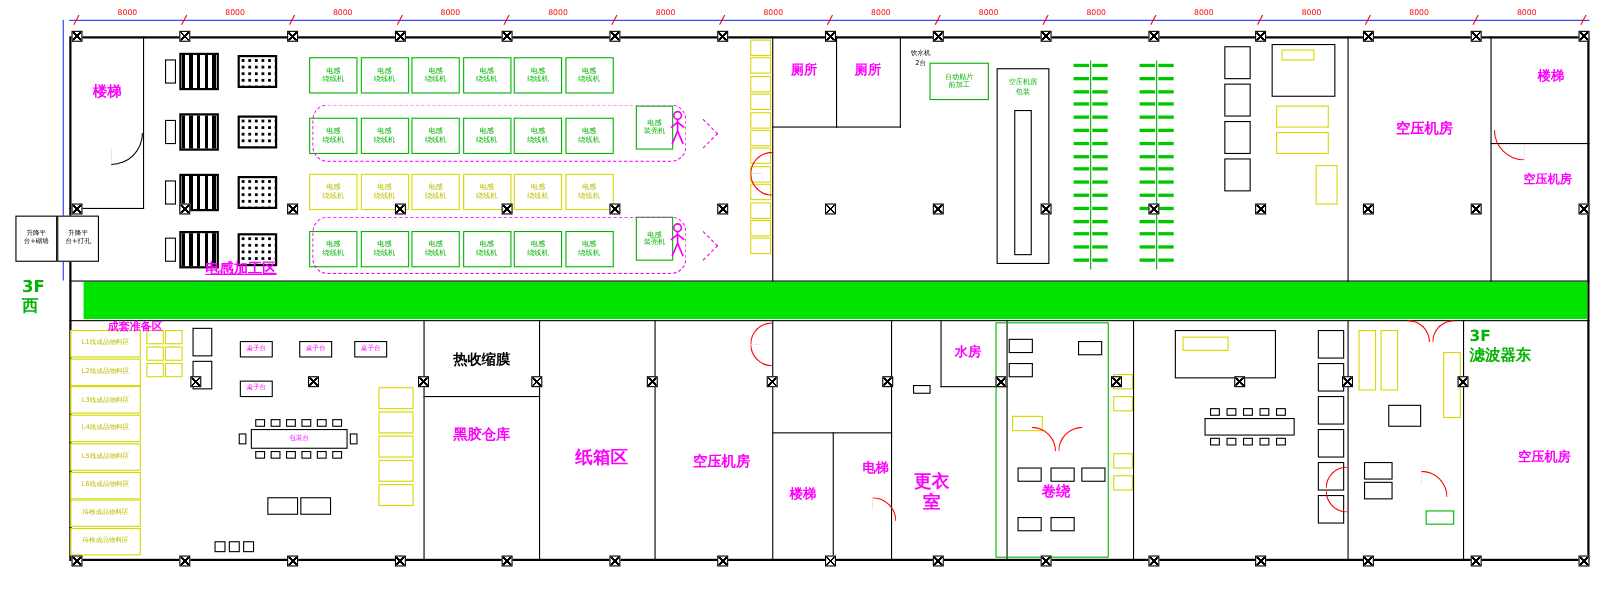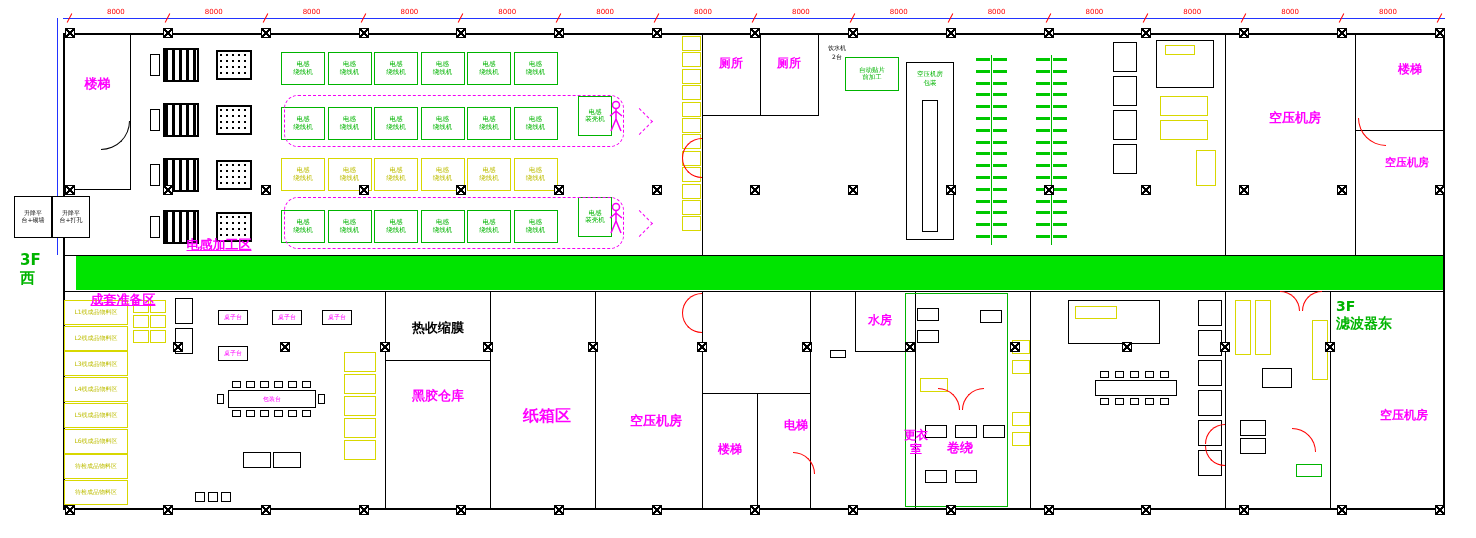--- a/index.html
+++ b/index.html
@@ -63,33 +63,33 @@
   <div class="box" style="left:52px;top:196px;width:38px;height:42px;font-size:6px">升降平
 台+打孔</div>
 
   <div class="lbl" style="left:75px;top:76px;width:45px;font-size:13px">楼梯</div>
   <div class="lbl" style="left:706px;top:56px;width:50px;font-size:12px">厕所</div>
   <div class="lbl" style="left:763px;top:56px;width:52px;font-size:12px">厕所</div>
   <div class="lbl" style="left:1240px;top:110px;width:110px;font-size:13px">空压机房</div>
   <div class="lbl" style="left:1385px;top:62px;width:50px;font-size:12px">楼梯</div>
   <div class="lbl" style="left:1372px;top:156px;width:70px;font-size:11px">空压机房</div>
   <div class="lbl" style="left:176px;top:237px;width:86px;font-size:13px;text-decoration:underline">电感加工区</div>
-  <div class="lbl" style="left:86px;top:292px;width:74px;font-size:13px;text-decoration:underline">成套准备区</div>
+  <div class="lbl" style="left:86px;top:292px;width:74px;font-size:10px;">成套准备区</div>
   <div class="lbl glbl" style="left:20px;top:251px;width:44px;font-size:15px;text-align:left">3F
 西</div>
   <div class="lbl glbl" style="left:1336px;top:298px;width:78px;font-size:14px;text-align:left">3F
 滤波器东</div>
   <div class="lbl klbl" style="left:398px;top:320px;width:80px;font-size:13px">热收缩膜</div>
   <div class="lbl" style="left:396px;top:388px;width:84px;font-size:13px">黑胶仓库</div>
   <div class="lbl" style="left:514px;top:406px;width:66px;font-size:16px">纸箱区</div>
   <div class="lbl" style="left:620px;top:413px;width:72px;font-size:13px">空压机房</div>
   <div class="lbl" style="left:706px;top:442px;width:48px;font-size:12px">楼梯</div>
   <div class="lbl" style="left:772px;top:418px;width:48px;font-size:12px">电梯</div>
   <div class="lbl" style="left:856px;top:313px;width:48px;font-size:12px">水房</div>
-  <div class="lbl" style="left:896px;top:428px;width:40px;font-size:12px">更衣
+  <div class="lbl" style="left:827px;top:428px;width:40px;font-size:16px">更衣
 室</div>
   <div class="lbl" style="left:936px;top:440px;width:48px;font-size:13px">卷绕</div>
   <div class="lbl" style="left:1362px;top:408px;width:84px;font-size:12px">空压机房</div>
 
 <div class="ln abs" style="left: 130px; top: 33px; width: 1px; height: 157px;"></div>
     <div class="ln abs" style="left: 63px; top: 189px; width: 68px; height: 1px;"></div>
     <div class="ln abs" style="left: 702px; top: 33px; width: 1px; height: 223px;"></div>
     <div class="ln abs" style="left: 702px; top: 291px; width: 1px; height: 219px;"></div>
     <div class="ln abs" style="left: 702px; top: 115px; width: 117px; height: 1px;"></div>
     <div class="ln abs" style="left: 760px; top: 33px; width: 1px; height: 83px;"></div>

